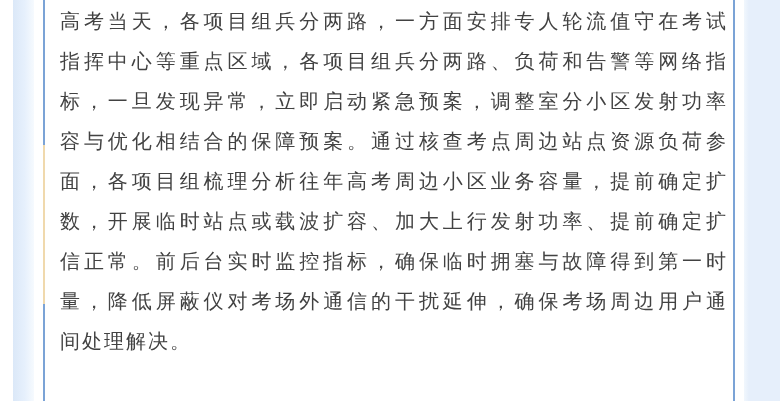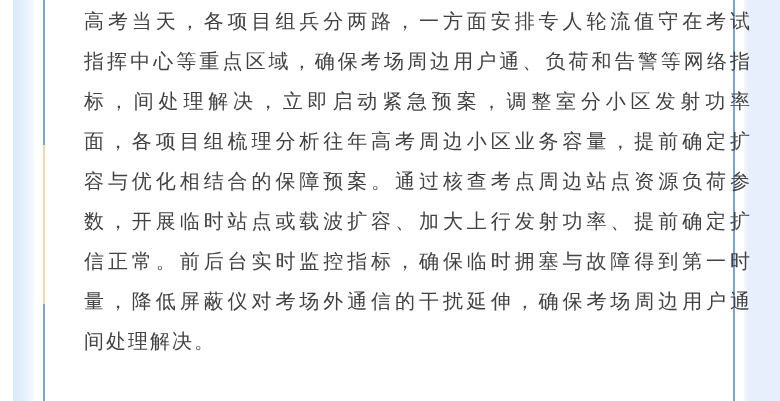--- a/index.html
+++ b/index.html
@@ -62,21 +62,20 @@
   }
   
   .text-block {
     position: absolute;
     left: 60px;
     top: 1px;
     width: 668px;
     color: #424242;
     font-size: 20px;
     line-height: 40px;
-    margin-left: 24px;
   }
   .line {
     height: 40px;
     letter-spacing: 2px;
     white-space: nowrap;
     text-align: justify;
     text-align-last: justify;
     overflow: hidden;
   }
   .line.last {
@@ -92,23 +91,23 @@
   <div class="band band-left"></div>
   <div class="band band-right"></div>
 
   <div class="vrule left-rule-top"></div>
   <div class="vrule left-rule-accent"></div>
   <div class="vrule left-rule-bottom"></div>
   <div class="vrule right-rule"></div>
 
   <div class="text-block">
     <div class="line">高考当天，各项目组兵分两路，一方面安排专人轮流值守在考试</div>
-    <div class="line">指挥中心等重点区域，确保考场周边用户通、负荷和告警等网络指</div>
-    <div class="line">标，间处理解决，立即启动紧急预案，调整室分小区发射功率</div>
+    <div class="line">指挥中心等重点区域，各项目组兵分两路、负荷和告警等网络指</div>
+    <div class="line">标，一旦发现异常，立即启动紧急预案，调整室分小区发射功率</div>
+    <div class="line">容与优化相结合的保障预案。通过核查考点周边站点资源负荷参</div>
     <div class="line">面，各项目组梳理分析往年高考周边小区业务容量，提前确定扩</div>
-    <div class="line">容与优化相结合的保障预案。通过核查考点周边站点资源负荷参</div>
     <div class="line">数，开展临时站点或载波扩容、加大上行发射功率、提前确定扩</div>
     <div class="line">信正常。前后台实时监控指标，确保临时拥塞与故障得到第一时</div>
     <div class="line">量，降低屏蔽仪对考场外通信的干扰延伸，确保考场周边用户通</div>
     <div class="line last">间处理解决。</div>
   </div>
 
 </div>
 
 </body></html>

